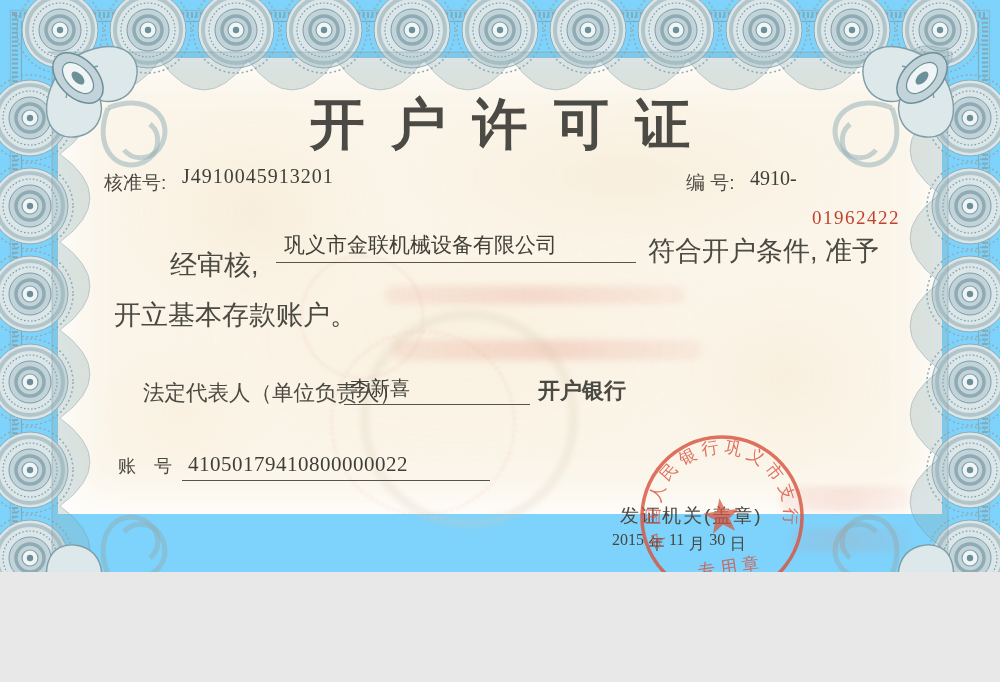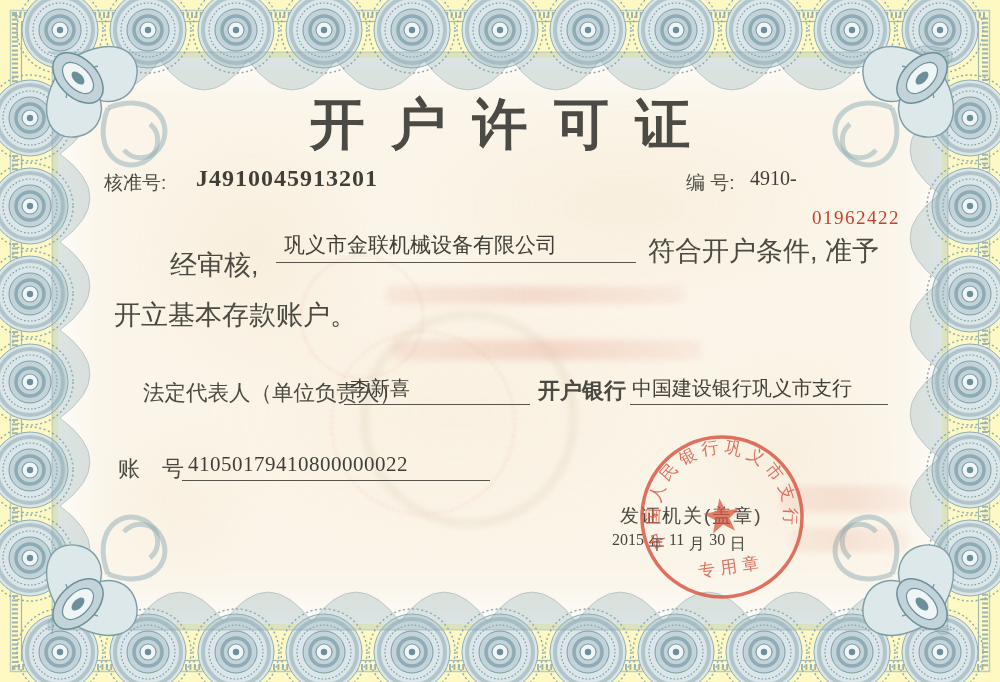--- a/index.html
+++ b/index.html
@@ -1,16 +1,16 @@
 <!DOCTYPE html>
 <html><head>
 <meta charset="utf-8">
 <style>
   html,body{margin:0;padding:0;background:#e8e8e8;}
-  .page{position:relative;width:1000px;height:682px;background:#fef9c3;overflow:hidden;
+  .page{position:relative;width:1000px;height:572px;background:#7dd3fc;overflow:hidden;
         font-family:"Liberation Sans","DejaVu Sans",sans-serif;}
   .paper{position:absolute;inset:58px;background:#fbf5e9;z-index:0;
          box-shadow:inset 0 0 46px 16px rgba(255,255,255,0.92);}
   .mottle{position:absolute;inset:58px;z-index:1;pointer-events:none;opacity:.8;
     background-image:
       radial-gradient(closest-side at 22% 34%, rgba(243,226,197,.45), rgba(243,226,197,0) 70%),
       radial-gradient(closest-side at 64% 26%, rgba(240,222,190,.35), rgba(240,222,190,0) 70%),
       radial-gradient(closest-side at 45% 62%, rgba(246,231,205,.4), rgba(246,231,205,0) 72%),
       radial-gradient(closest-side at 82% 70%, rgba(241,224,196,.35), rgba(241,224,196,0) 70%),
       radial-gradient(closest-side at 14% 78%, rgba(244,229,203,.35), rgba(244,229,203,0) 70%);}
@@ -122,44 +122,41 @@
        background:linear-gradient(90deg,rgba(226,122,108,.08),rgba(224,130,112,.16),rgba(226,122,108,.05));"></div>
   <div class="wm wm-ring" style="left:300px;top:255px;width:120px;height:120px;border:2px dotted rgba(220,130,118,.22);"></div>
   <div class="wm wm-ring" style="left:330px;top:330px;width:180px;height:180px;border:3px dotted rgba(215,135,120,.14);"></div>
   <div class="wm wm-ring" style="left:360px;top:310px;width:200px;height:200px;border:9px solid rgba(212,200,176,.22);filter:blur(2.5px);"></div>
 
   <div class="content">
 
     <div class="abs title">开户许可证</div>
 
     <span class="abs lbl" style="left:104px;top:170px;font-size:19px;">核准号:</span>
-    <span class="abs serif" style="left:196px;top:165px;font-size:24px;letter-spacing:1px;font-weight:bold;">J4910045913201</span>
+    <span class="abs serif" style="left:182px;top:165px;font-size:20px;letter-spacing:1px;">J4910045913201</span>
 
     <span class="abs lbl" style="left:686px;top:170px;font-size:19px;">编 号:</span>
     <span class="abs serif" style="left:750px;top:167px;font-size:20px;">4910-</span>
     <span class="abs serif red" style="left:812px;top:166px;font-size:19px;letter-spacing:1.5px;">01962422</span>
 
     <span class="abs big" style="left:170px;top:233px;margin-top:14px;">经审核,</span>
     <span class="abs uline" style="left:276px;top:228px;width:360px;height:34px;">
       <span class="serif" style="font-size:21px;padding-left:8px;line-height:34px;">巩义市金联机械设备有限公司</span>
     </span>
     <span class="abs big" style="left:648px;top:233px;">符合开户条件, 准予</span>
 
     <span class="abs big" style="left:114px;top:297px;">开立基本存款账户。</span>
 
     <span class="abs lbl" style="left:114px;top:378px;font-size:21.5px;margin-left:29px;">法定代表人（单位负责人）</span>
     <span class="abs uline" style="left:344px;top:372px;width:186px;height:32px;">
       <span class="serif" style="font-size:20px;padding-left:6px;line-height:32px;">李新喜</span>
     </span>
     <span class="abs lbl" style="left:538px;top:376px;font-size:22px;font-weight:700;">开户银行</span>
-    <span class="abs uline" style="left:630px;top:372px;width:258px;height:32px;">
-      <span class="serif" style="font-size:20px;padding-left:2px;line-height:32px;">中国建设银行巩义市支行</span>
-    </span>
 
-    <span class="abs lbl" style="left:118px;top:454px;font-size:22px;">账　号</span>
+    <span class="abs lbl" style="left:118px;top:454px;font-size:18px;">账　号</span>
     <span class="abs uline" style="left:182px;top:448px;width:308px;height:32px;">
       <span class="serif" style="font-size:21px;padding-left:6px;line-height:32px;letter-spacing:.5px;">41050179410800000022</span>
     </span>
 
     <span class="abs lbl" style="left:620px;top:503px;font-size:19px;letter-spacing:2px;">发证机关(盖章)</span>
     <span class="abs" style="left:612px;top:534px;">
       <span class="date-num">2015</span>
       <span class="date-unit">年</span>
       <span class="date-num">11</span>
       <span class="date-unit">月</span>

